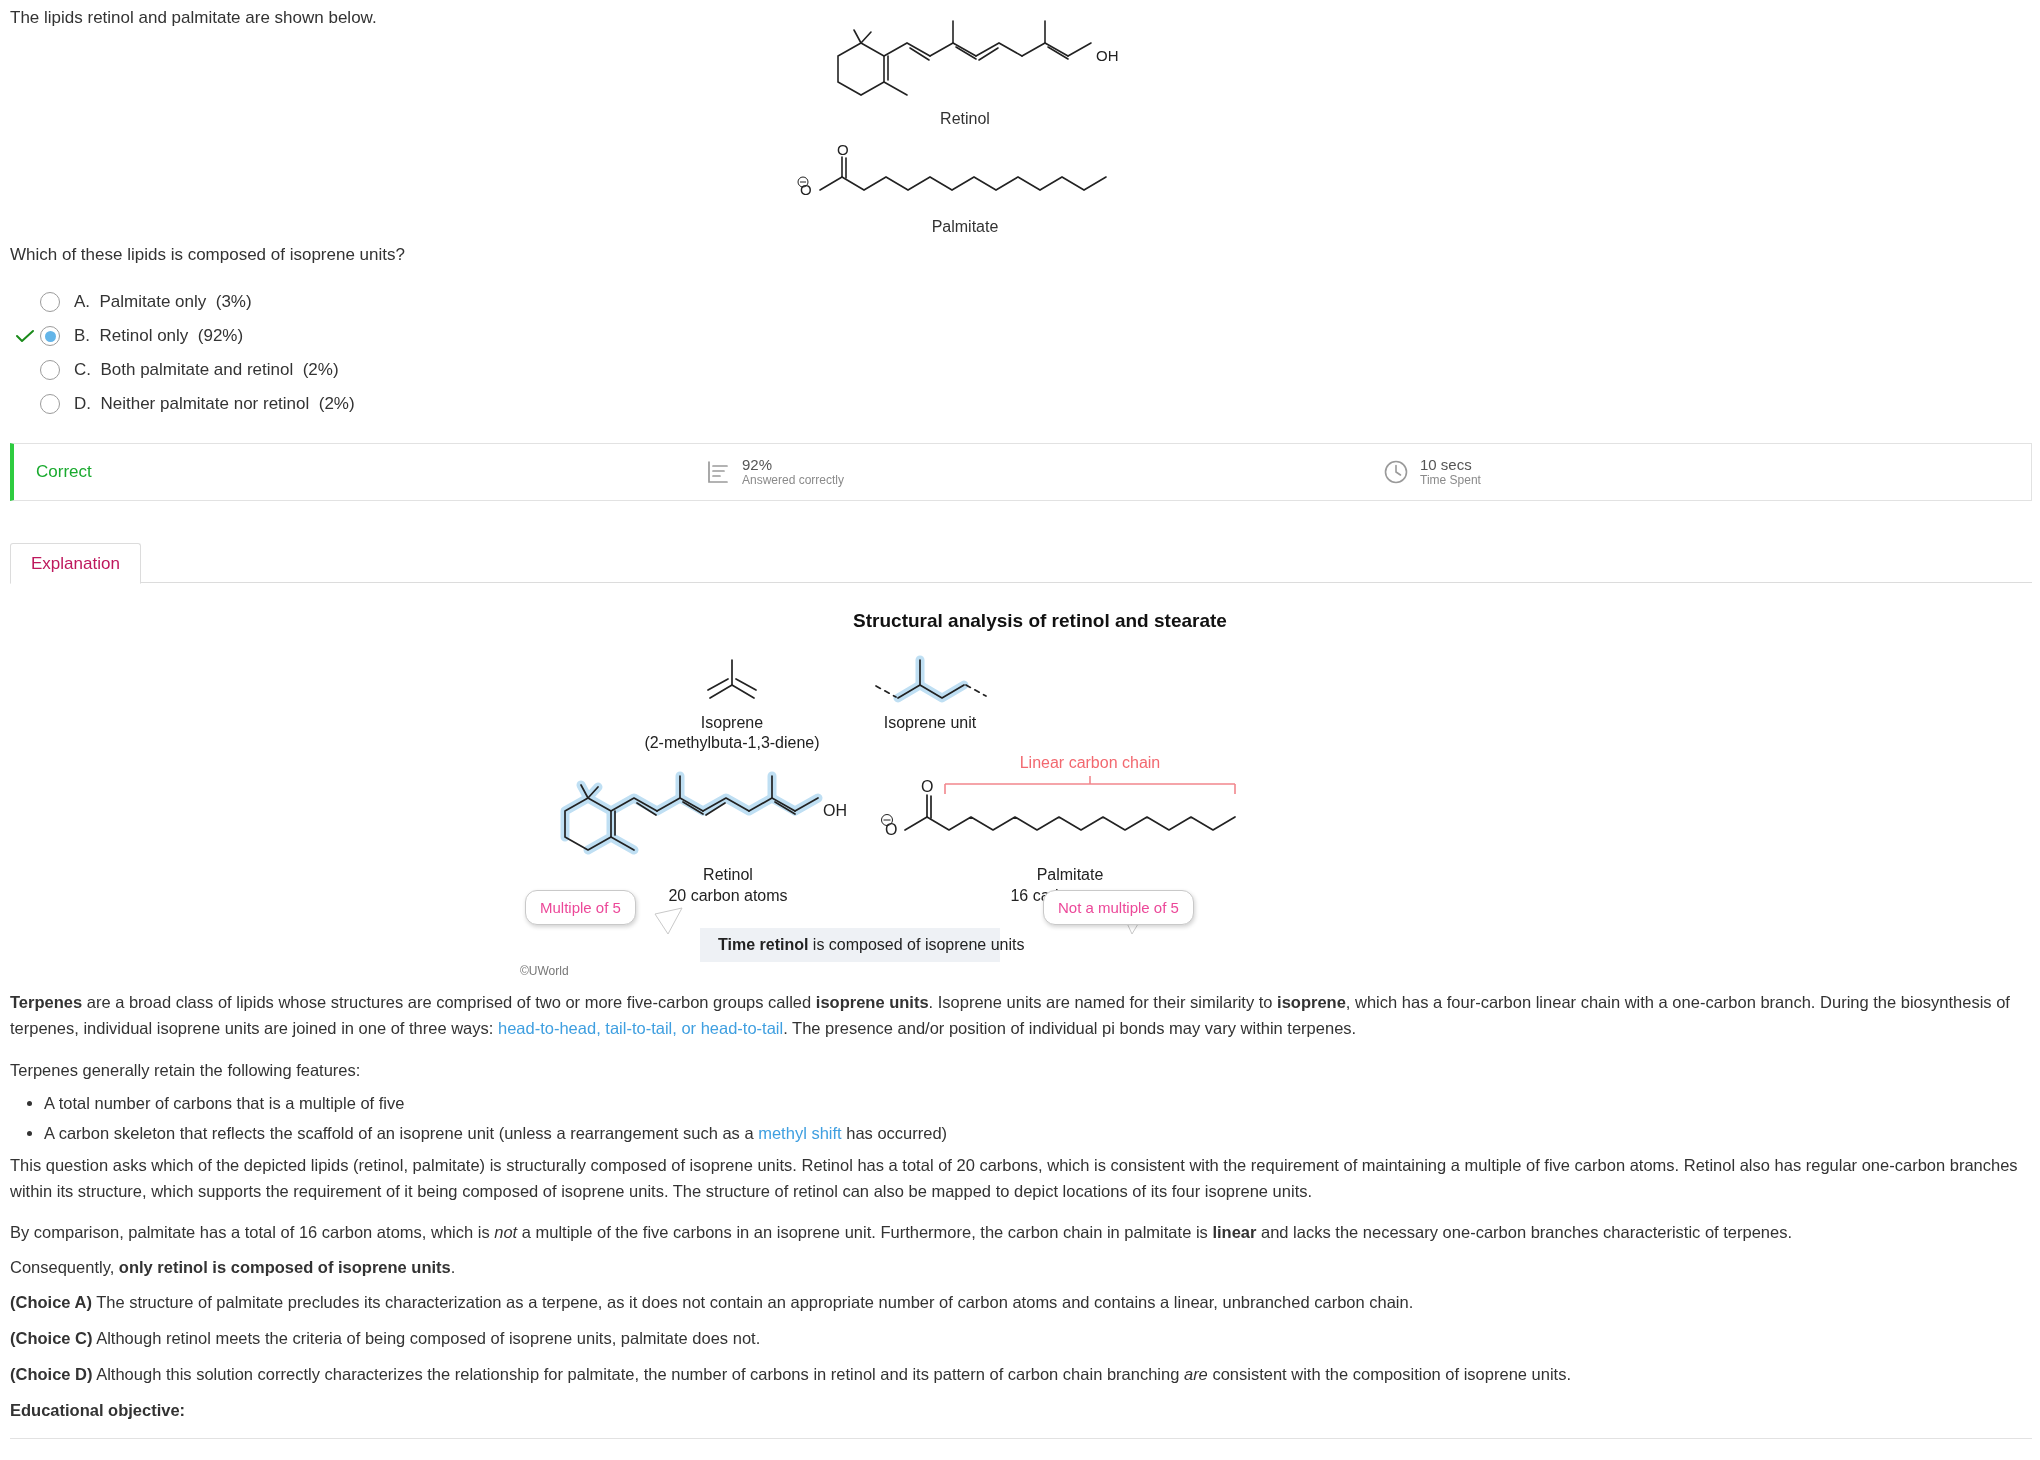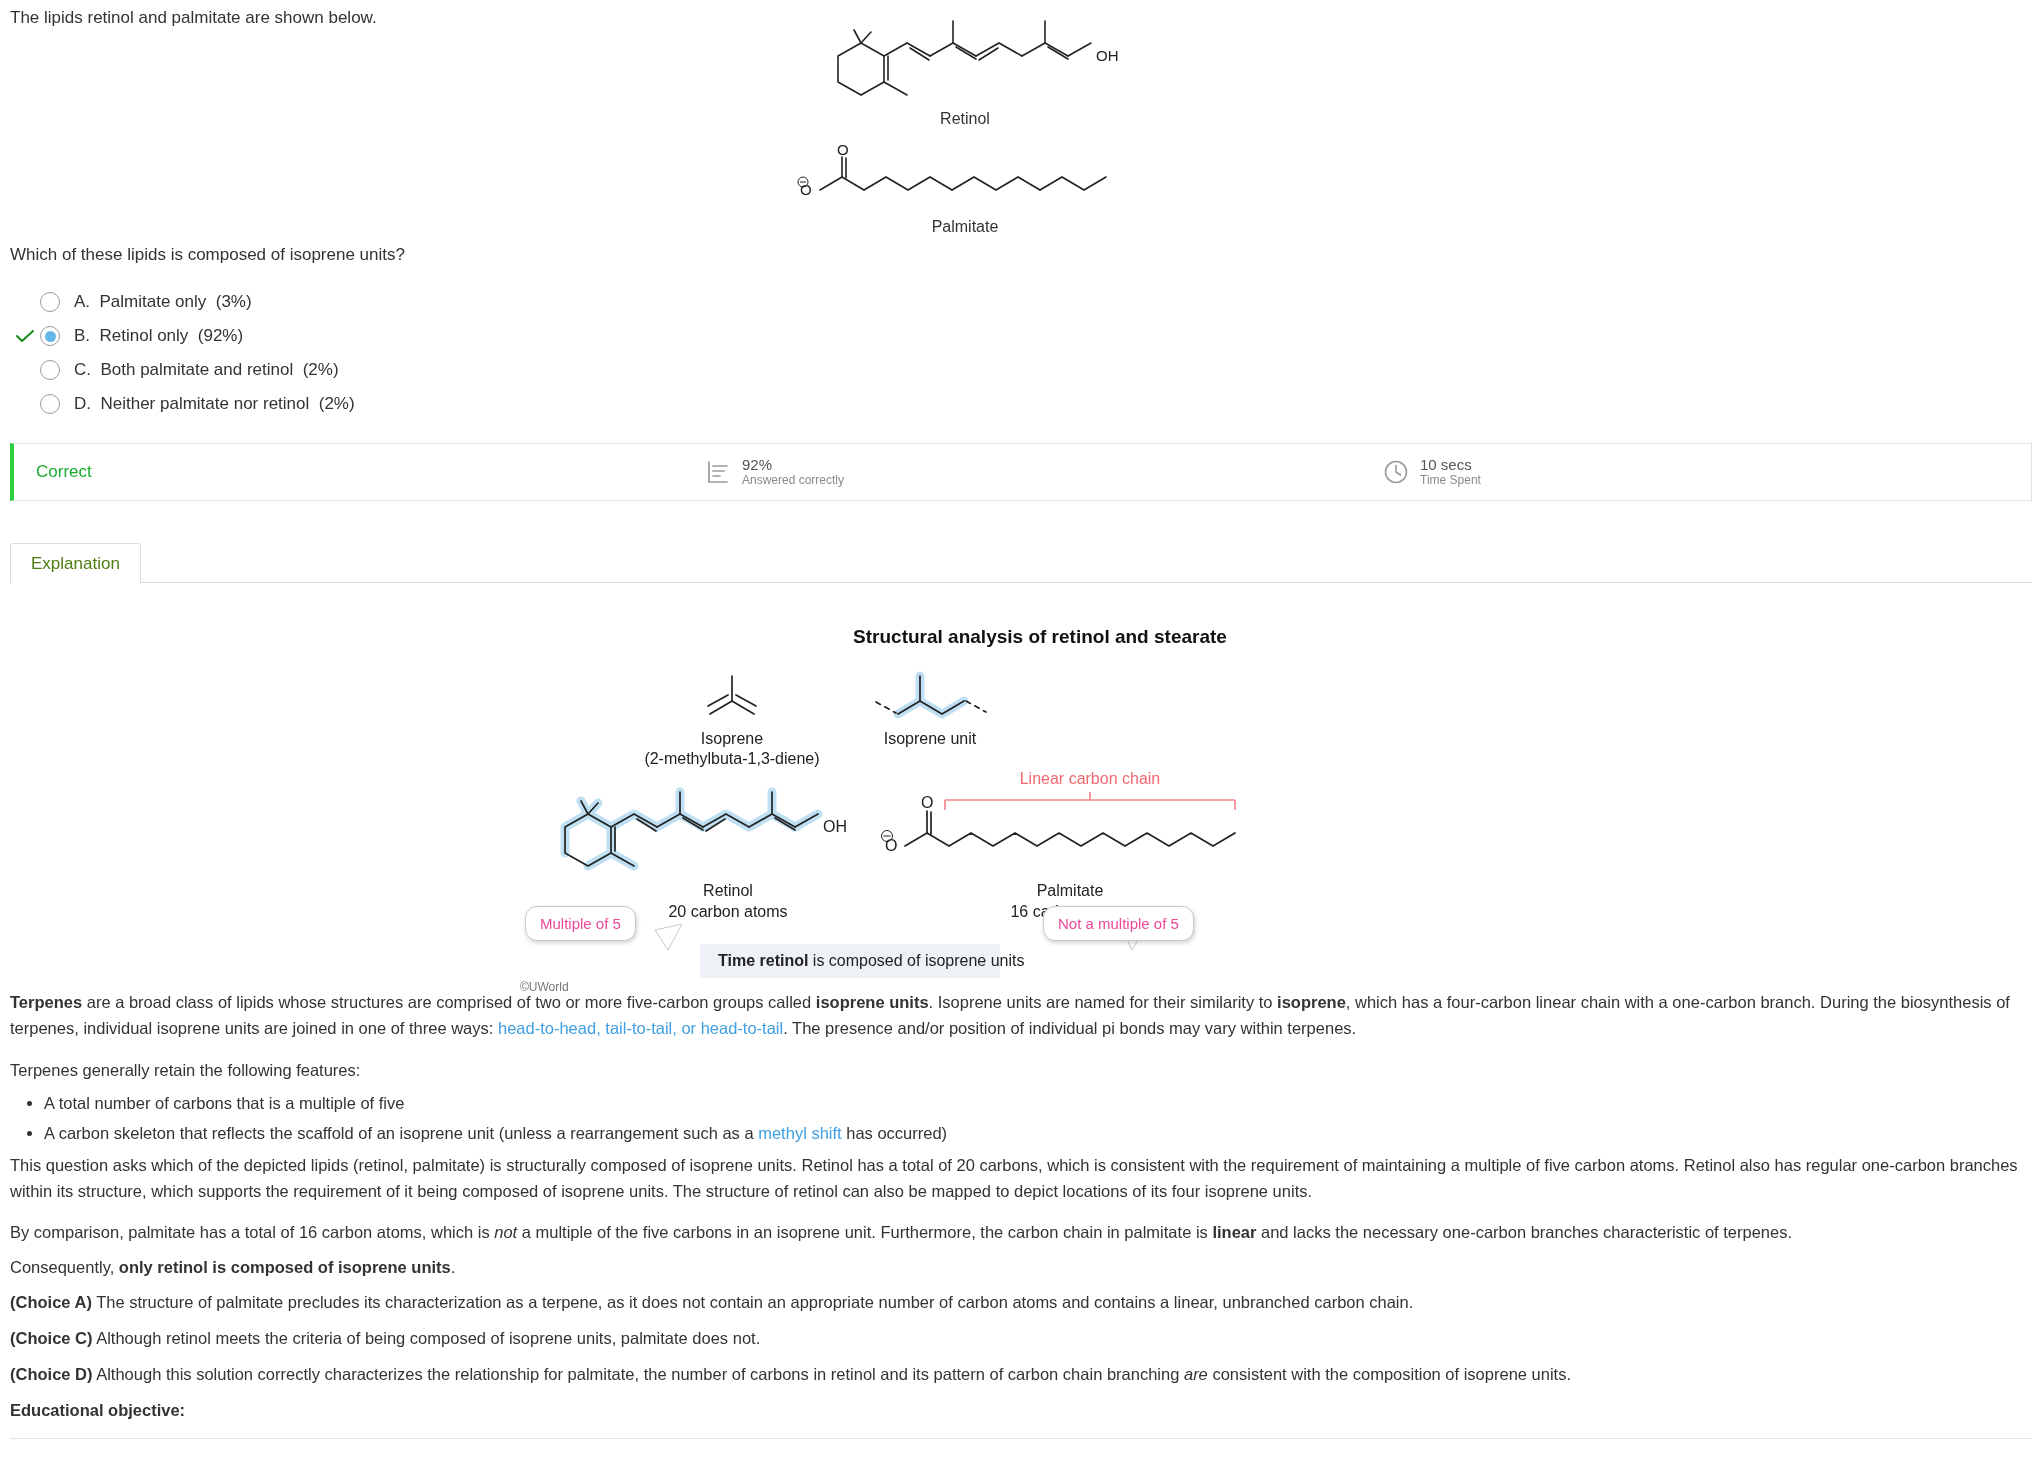--- a/index.html
+++ b/index.html
@@ -49,27 +49,27 @@
   .stat.s1 { left:690px; }
   .stat.s2 { left:1368px; }
   .stat .sicon { width:28px; height:28px; margin-right:10px; flex:0 0 auto; }
   .stat .stext .big { font-size:15px; color:#555; line-height:1.15; }
   .stat .stext .small { font-size:12px; color:#8a8a8a; line-height:1.2; }
 
   
   .tabrow { position:absolute; left:10px; top:543px; width:2022px; height:40px; border-bottom:1px solid #dcdcdc; }
   .tab {
     position:absolute; left:0; top:0; height:41px; padding:0 20px;
-    display:flex; align-items:center; font-size:17px; color:#4d7c0f;
+    display:flex; align-items:center; font-size:17px; color:#be185d;
     border:1px solid #dcdcdc; border-bottom:1px solid #fff;
     background:#fff; border-radius:3px 3px 0 0;
   }
 
   
-  .figure { position:absolute; left:560px; top:610px; width:960px;margin-top:16px; }
+  .figure { position:absolute; left:560px; top:610px; width:960px; }
   .fig-title { text-align:center; font-weight:bold; font-size:19px; color:#111; }
   .uworld { position:absolute; left:-40px; top:354px; font-size:12px; color:#777; }
   .summary-band {
     position:absolute; left:140px; top:318px; width:300px;
     background:#eef1f5; padding:8px 18px; font-size:16px; color:#222;
     text-align:center; white-space:nowrap;
   }
   .callout {
     position:absolute; background:#fff; border:1px solid #c9c9c9;
     border-radius:12px; padding:8px 14px; font-size:15px; color:#ec4899;

